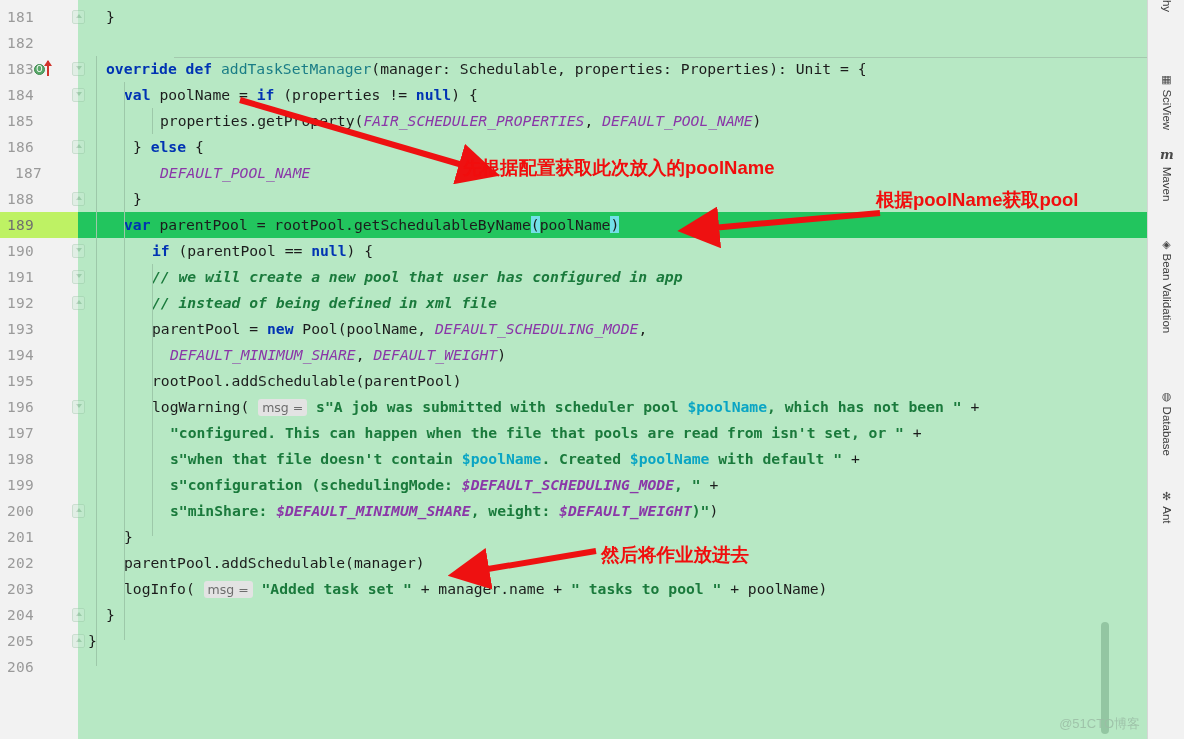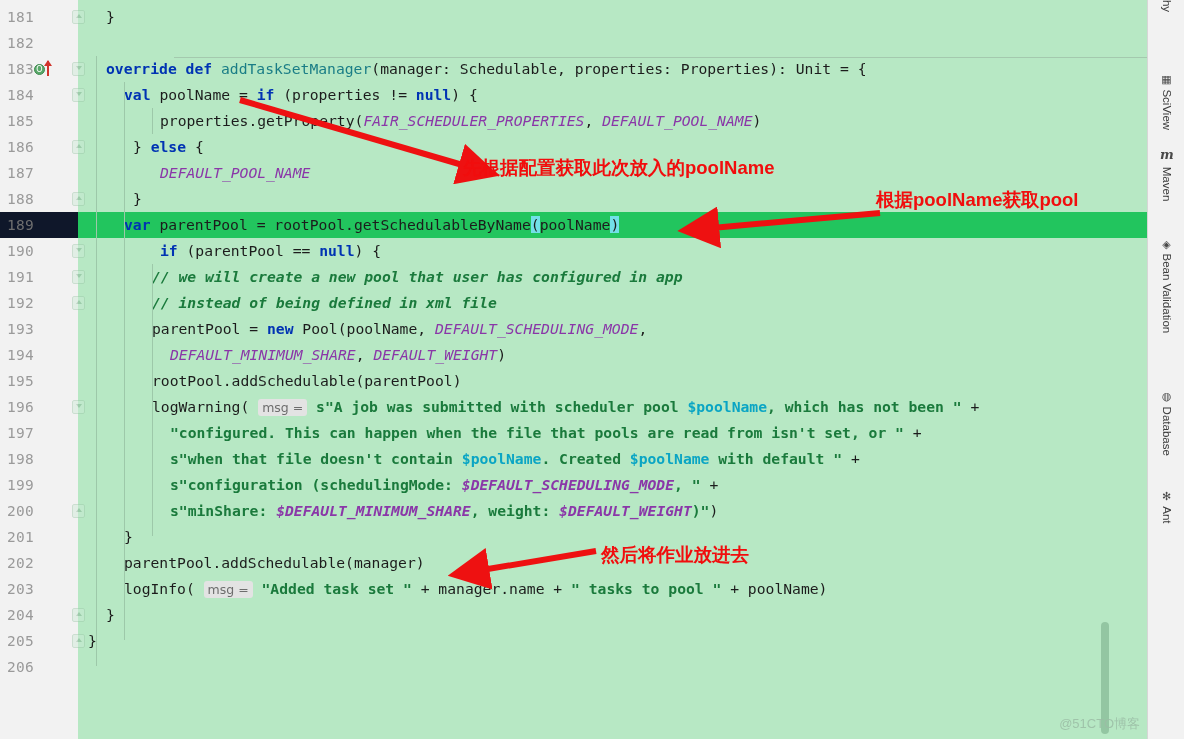--- a/index.html
+++ b/index.html
@@ -316,21 +316,21 @@
 
       <div class="row" style="top:186px;">
         <span class="txt" style="left:55px;"><span class="id">}</span></span>
       </div>
 
       <div class="row current" style="top:212px;">
         <span class="txt" style="left:46px;"><span class="kw">var</span> <span class="id">parentPool = rootPool.</span><span class="id">getSchedulableByName</span><span class="brk">(</span><span class="id">poolName</span><span class="brk">)</span></span>
       </div>
 
       <div class="row" style="top:238px;">
-        <span class="txt" style="left:46px;padding-left:36px;"><span class="kw">if</span> <span class="id">(parentPool == </span><span class="kw">null</span><span class="id">) {</span></span>
+        <span class="txt" style="left:38px;padding-left:36px;"><span class="kw">if</span> <span class="id">(parentPool == </span><span class="kw">null</span><span class="id">) {</span></span>
       </div>
 
       <div class="row" style="top:264px;">
         <span class="txt" style="left:74px;"><span class="cmt">// we will create a new pool that user has configured in app</span></span>
       </div>
 
       <div class="row" style="top:290px;">
         <span class="txt" style="left:74px;"><span class="cmt">// instead of being defined in xml file</span></span>
       </div>
 
@@ -405,27 +405,27 @@
       </div>
       <div class="gline" style="top:82px;">
           <span class="num">184</span>
         </div>
       <div class="gline" style="top:108px;">
           <span class="num">185</span>
         </div>
       <div class="gline" style="top:134px;">
           <span class="num">186</span>
         </div>
-      <div class="gline" style="top:160px;">
+      <div class="gline" style="top:160px;margin-left:8px;">
           <span class="num">187</span>
         </div>
       <div class="gline" style="top:186px;">
           <span class="num">188</span>
         </div>
-      <div class="gline current" style="top:212px; background:#0f172a;">
+      <div class="gline current" style="top:212px; background:#bef264;">
           <span class="num">189</span>
         </div>
       <div class="gline" style="top:238px;">
           <span class="num">190</span>
         </div>
       <div class="gline" style="top:264px;">
           <span class="num">191</span>
         </div>
       <div class="gline" style="top:290px;">
           <span class="num">192</span>

